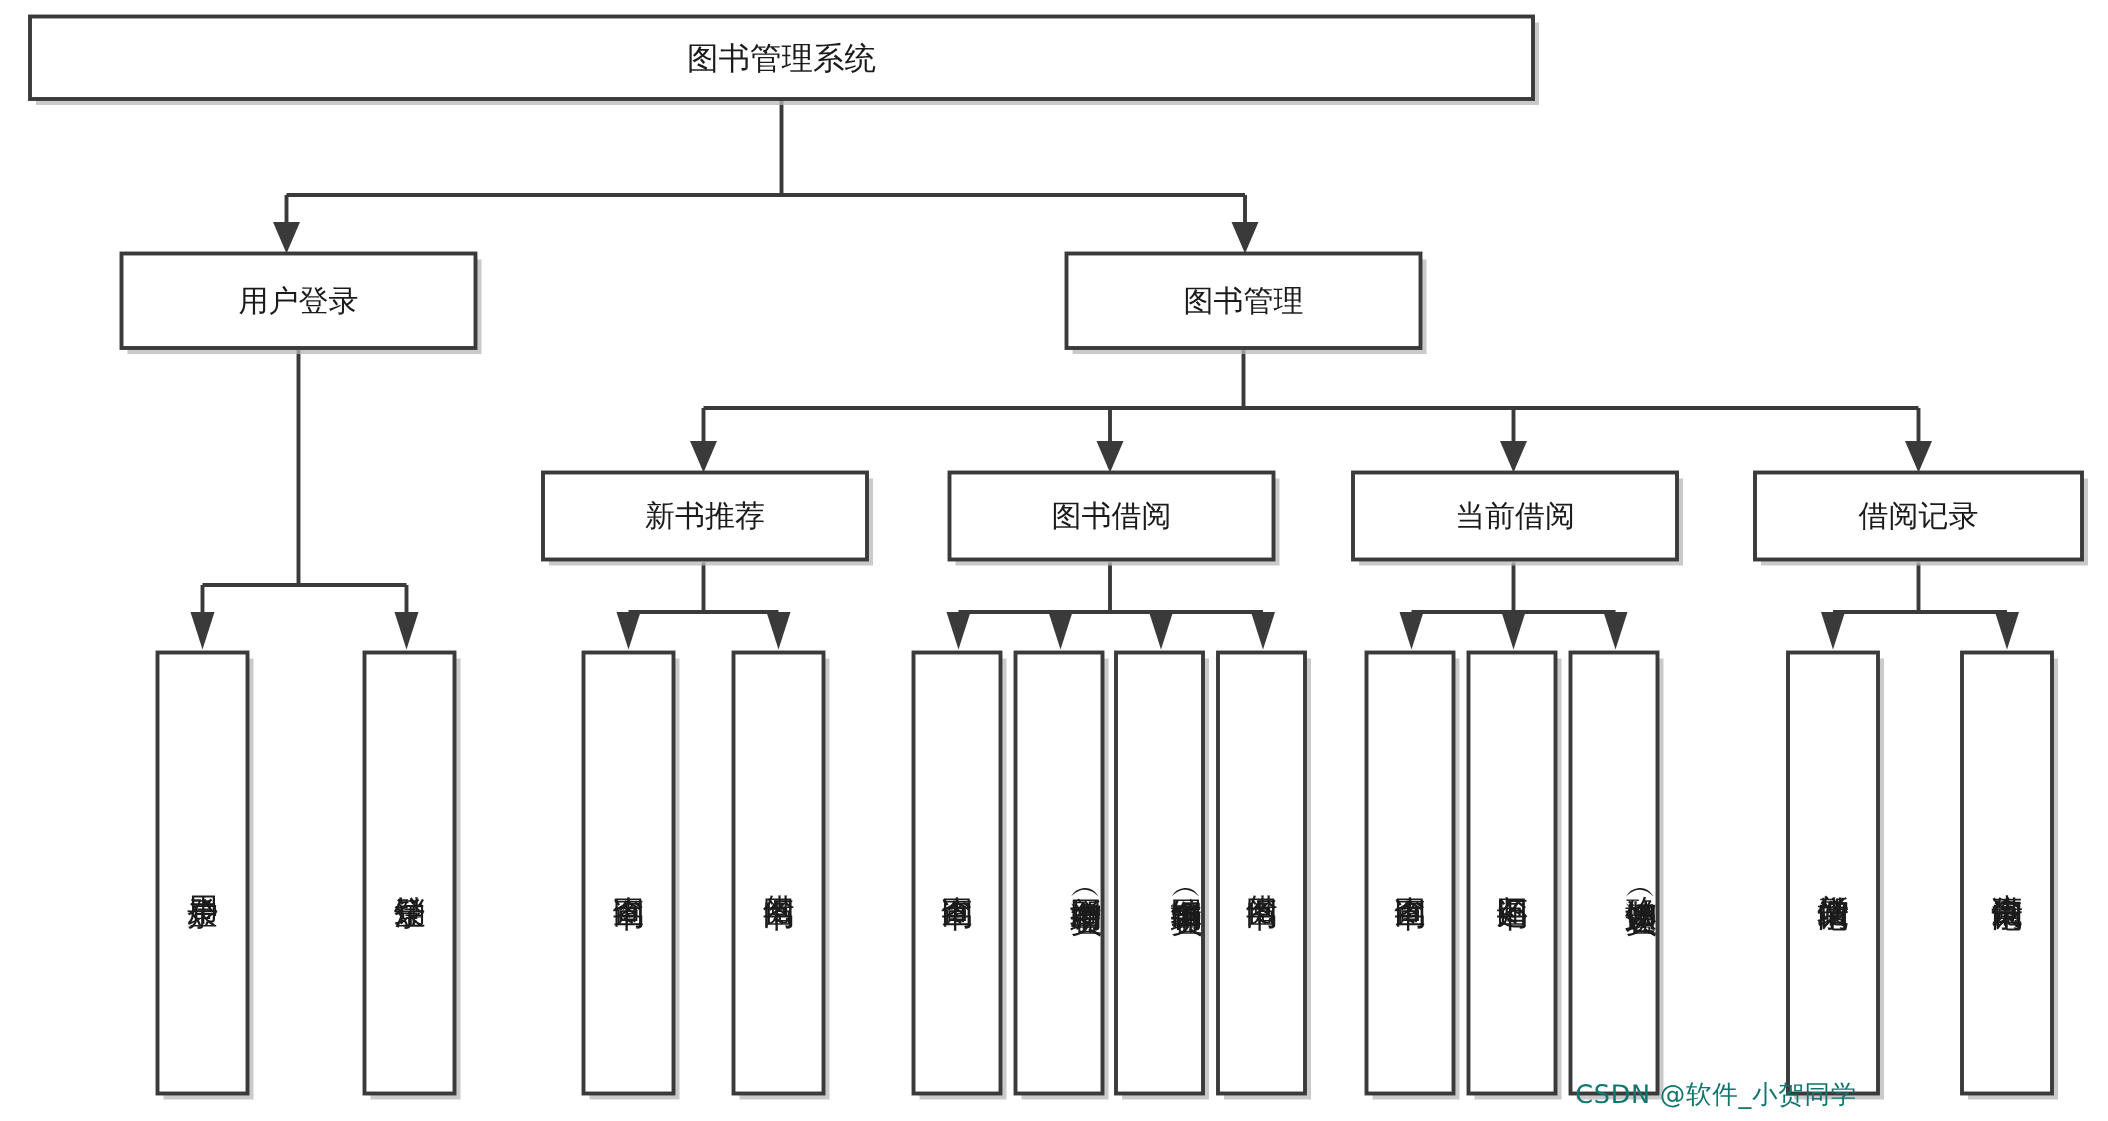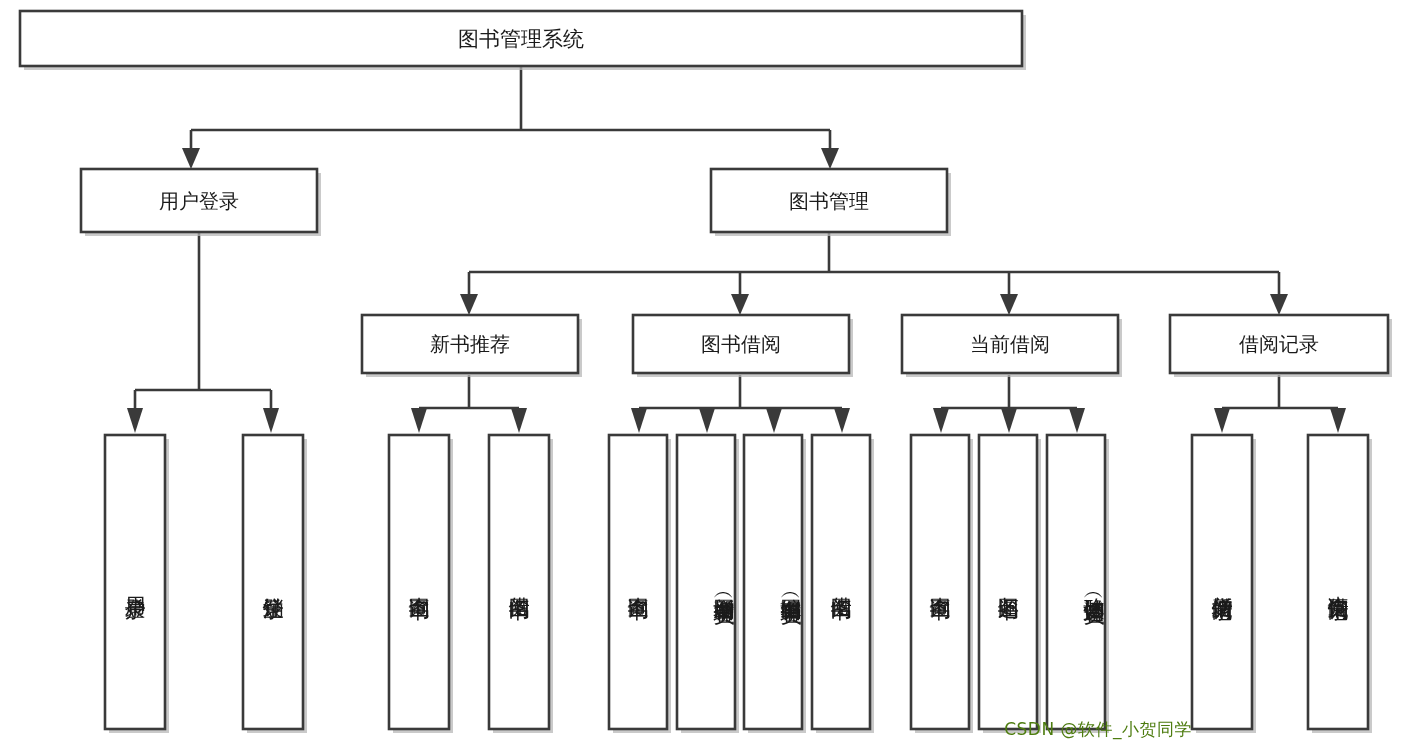--- a/index.html
+++ b/index.html
@@ -11,20 +11,21 @@
     width: 1405px;
     height: 747px;
     font-family: "DejaVu Sans", "Liberation Sans", sans-serif;
     overflow: hidden;
   }
   #diagram-root {
     position: relative;
     width: 1200px;
     height: 747px;
     background: #ffffff;
+    padding-left: 46px;
   }
   svg#tree-svg {
     position: absolute;
     left: 0;
     top: 0;
     width: 1405px;
     height: 747px;
     display: block;
   }
   .node-box {
@@ -75,21 +76,21 @@
     letter-spacing: 1px;
     pointer-events: none;
     white-space: nowrap;
   }
   #watermark {
     position: absolute;
     right: 8px;
     bottom: 6px;
     font-family: "DejaVu Sans", "Liberation Sans", sans-serif;
     font-size: 17px;
-    color: #4d7c0f;
+    color: #0f766e;
     letter-spacing: 0.5px;
     white-space: nowrap;
   }
 </style>
 </head>
 <body>
 
 <div id="diagram-root">
 
   <svg id="tree-svg" viewBox="0 0 1405 747">

